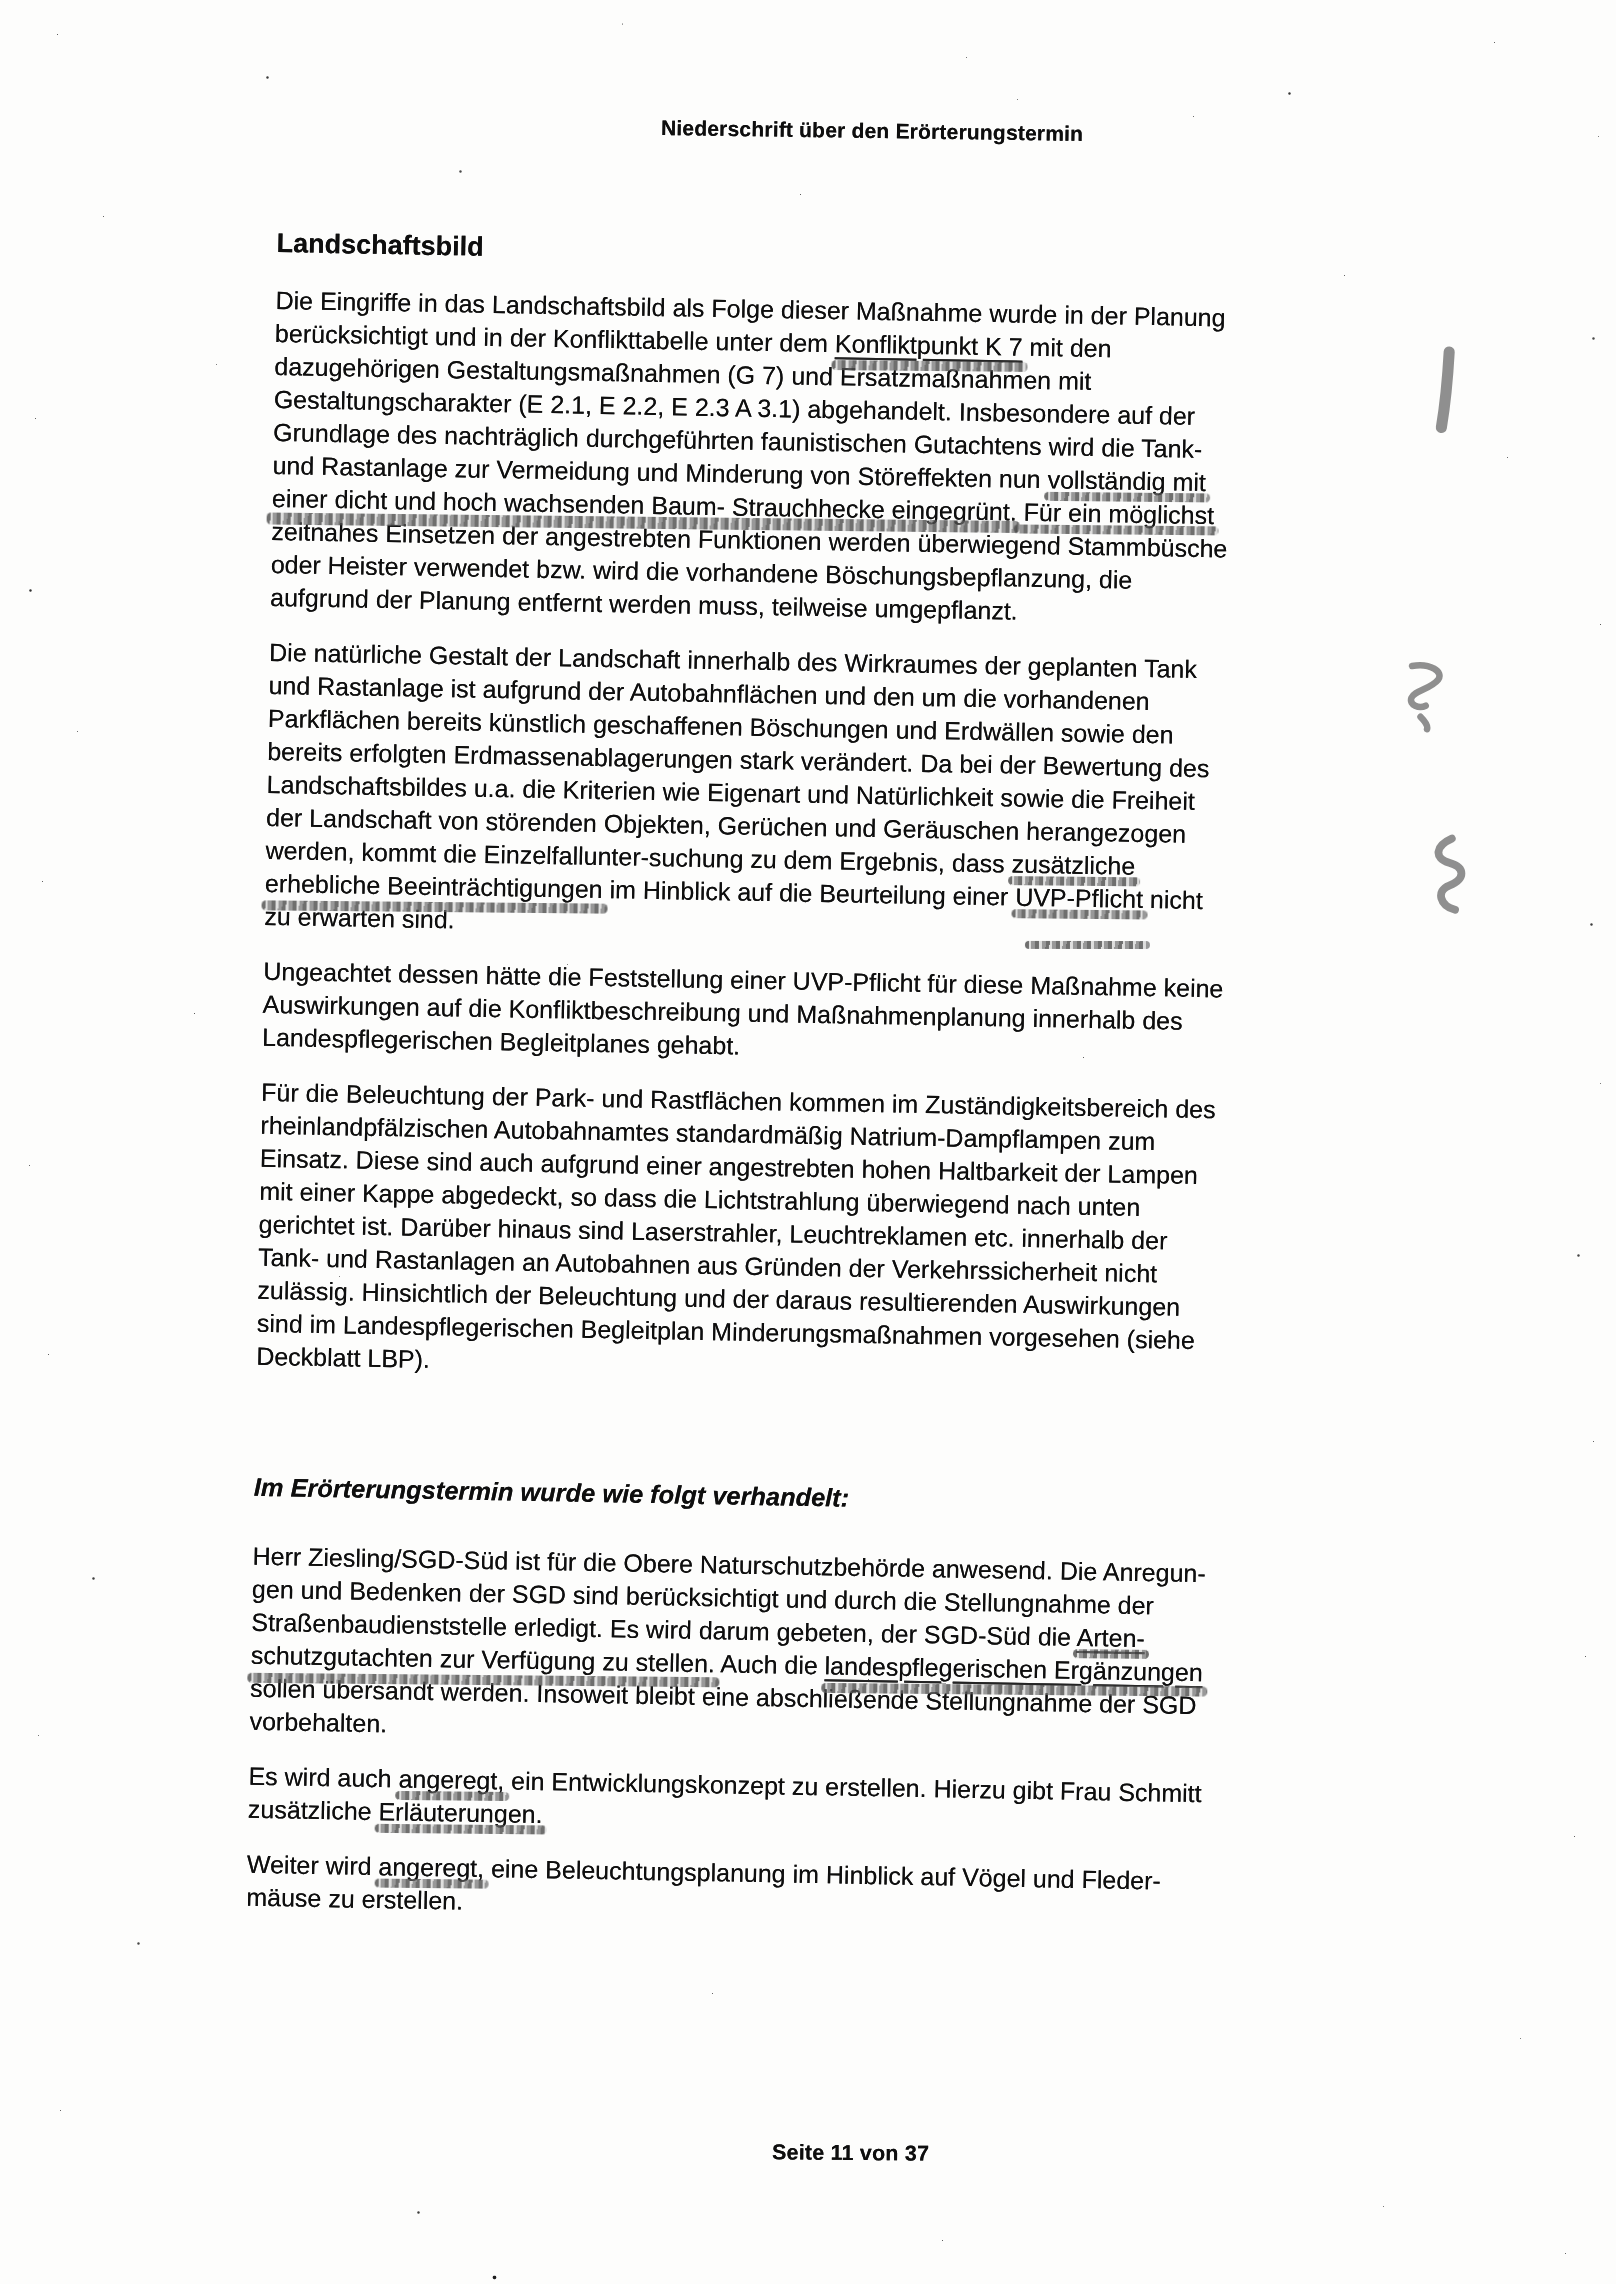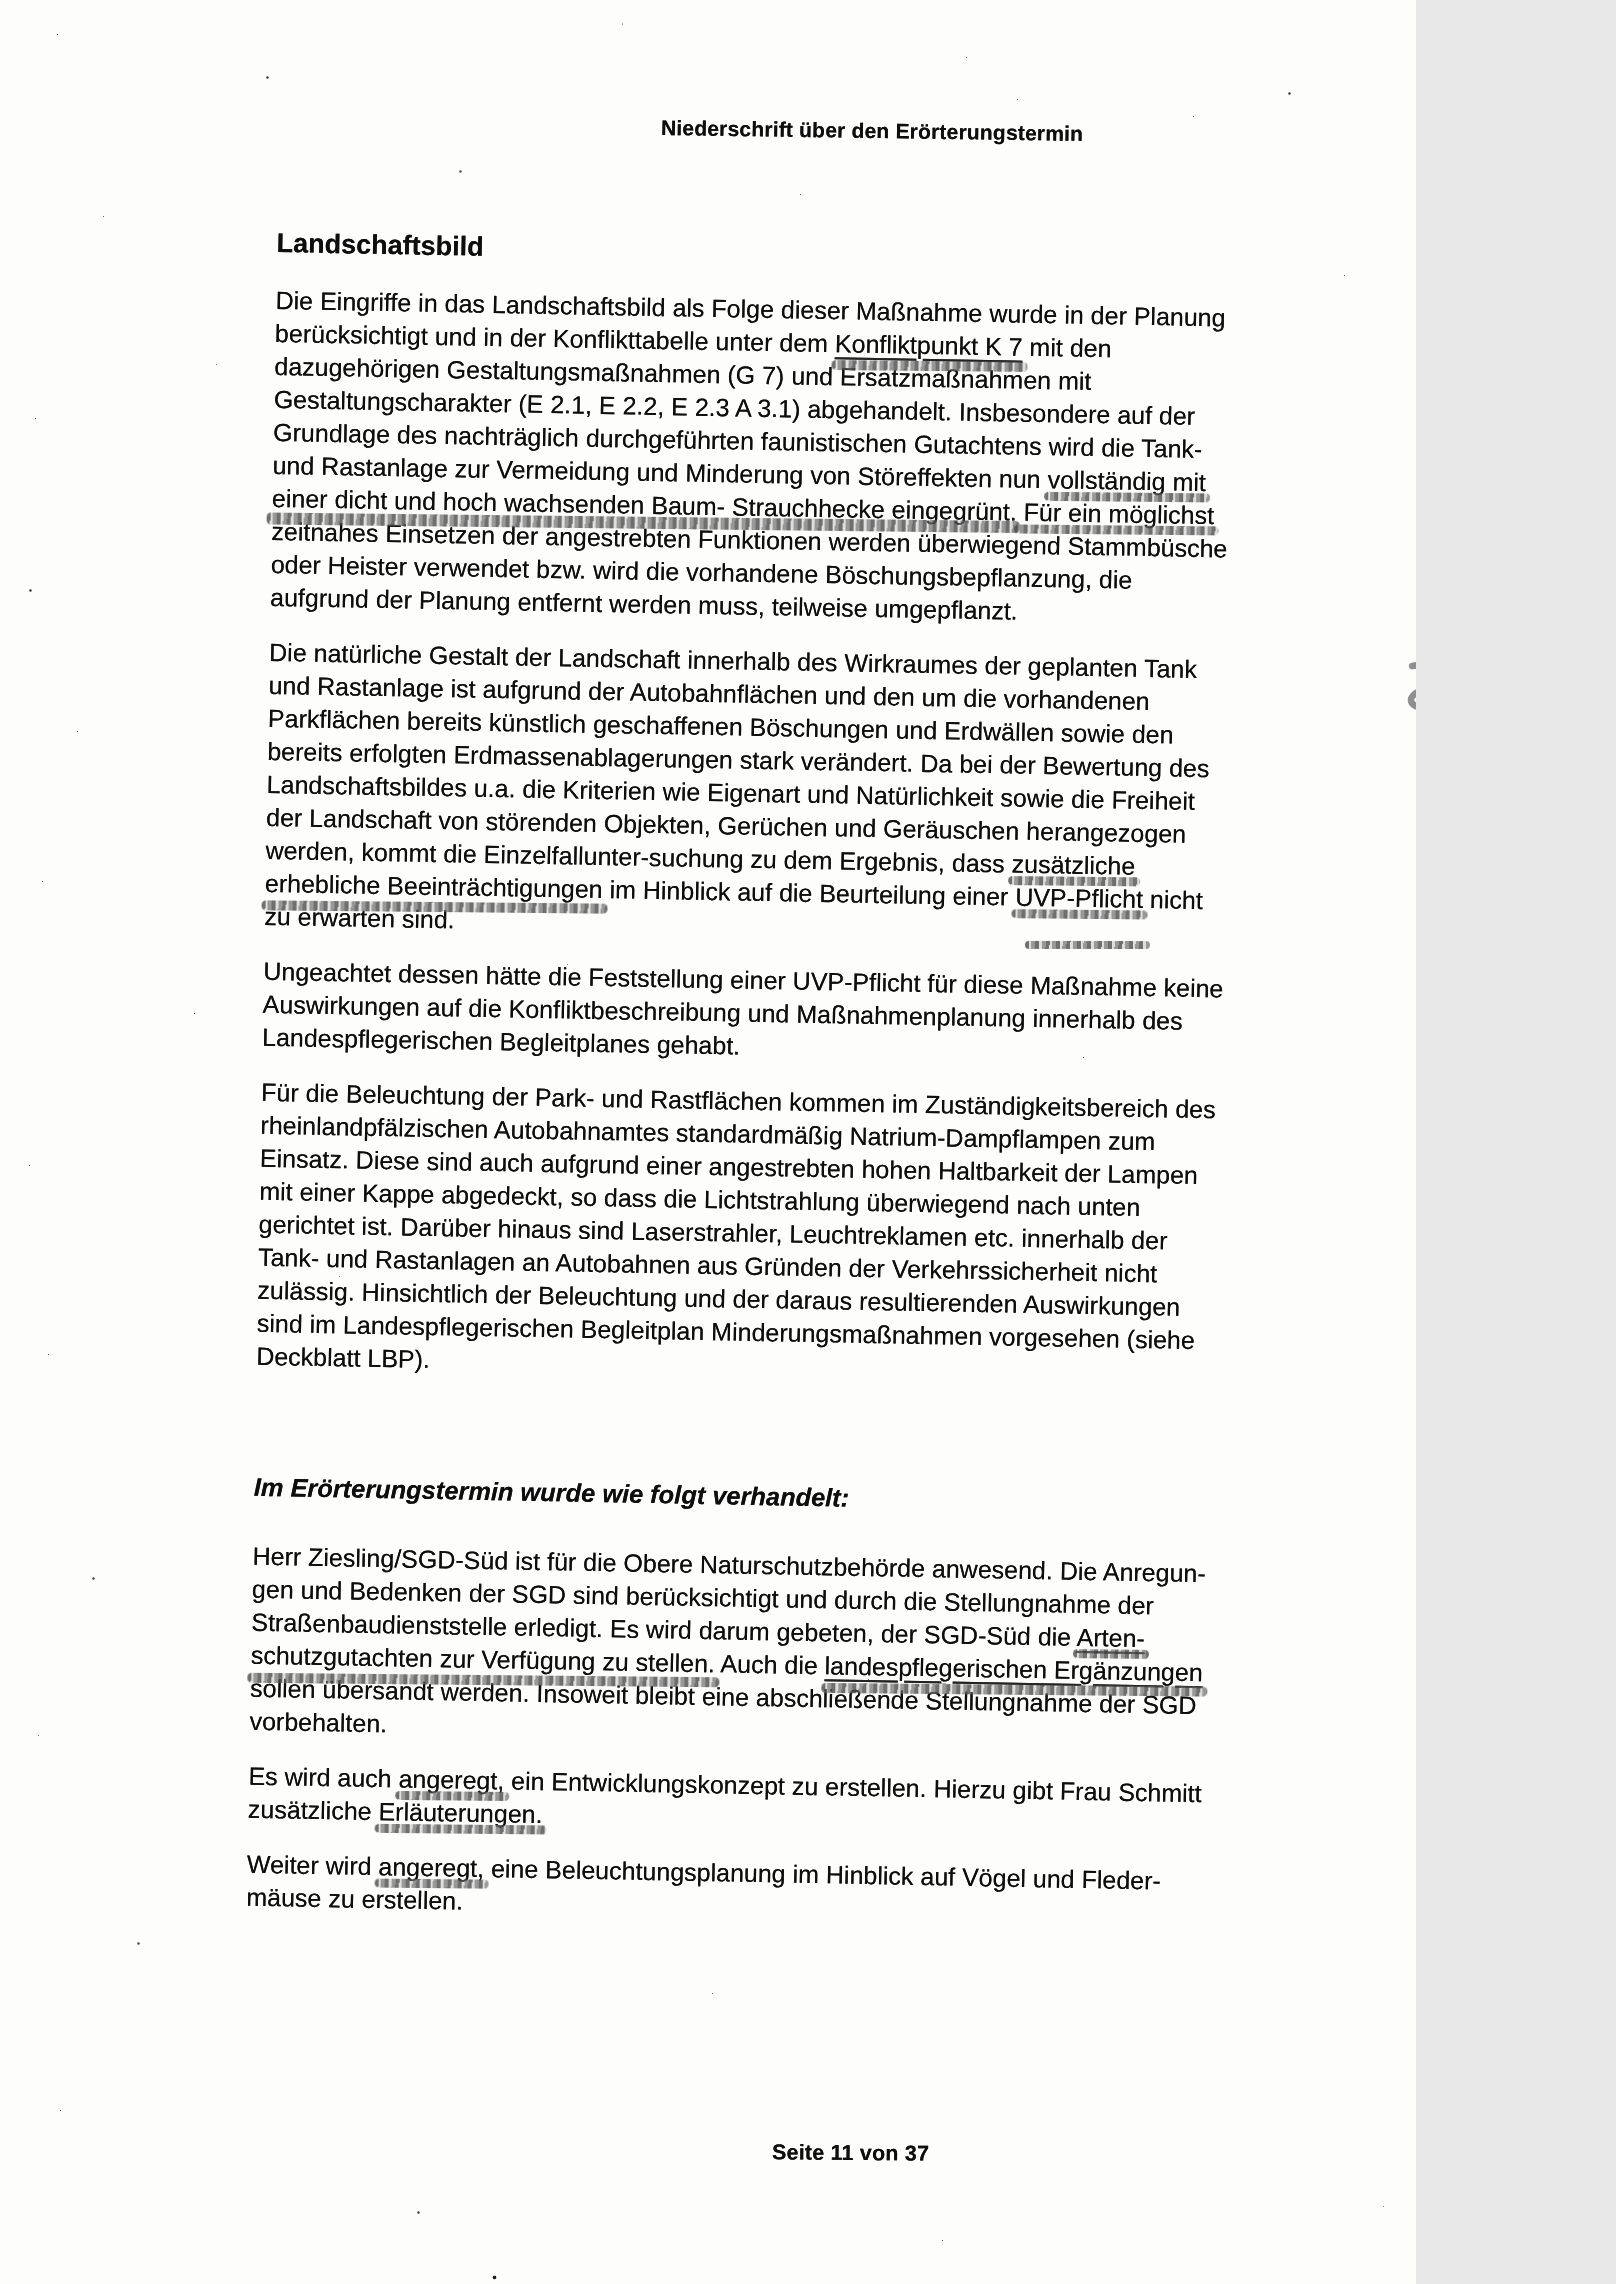--- a/index.html
+++ b/index.html
@@ -1,17 +1,17 @@
 <!DOCTYPE html>
 <html style="font-size:10.4px"><head>
 <meta charset="utf-8">
 <style>
   html,body{margin:0;padding:0;background:#e8e8e8;}
   .page{
-    position:relative; width:1416px; height:2284px; background:#fdfdfc;
+    position:relative; width:1616px; height:2284px; background:#fdfdfc;
     overflow:hidden; font-family:"Liberation Sans", sans-serif; color:#0e0e0e;
   }
   .page *{font-family:"Liberation Sans", sans-serif;}
   .txt{ text-shadow:0 0 0.5px rgba(10,10,10,.85); }
 
   .page-header{
     position:absolute; left:661px; top:119px; transform:rotate(0.8deg);
     font-size:21px; font-weight:700; letter-spacing:0.2px;
   }
   .page-footer{

